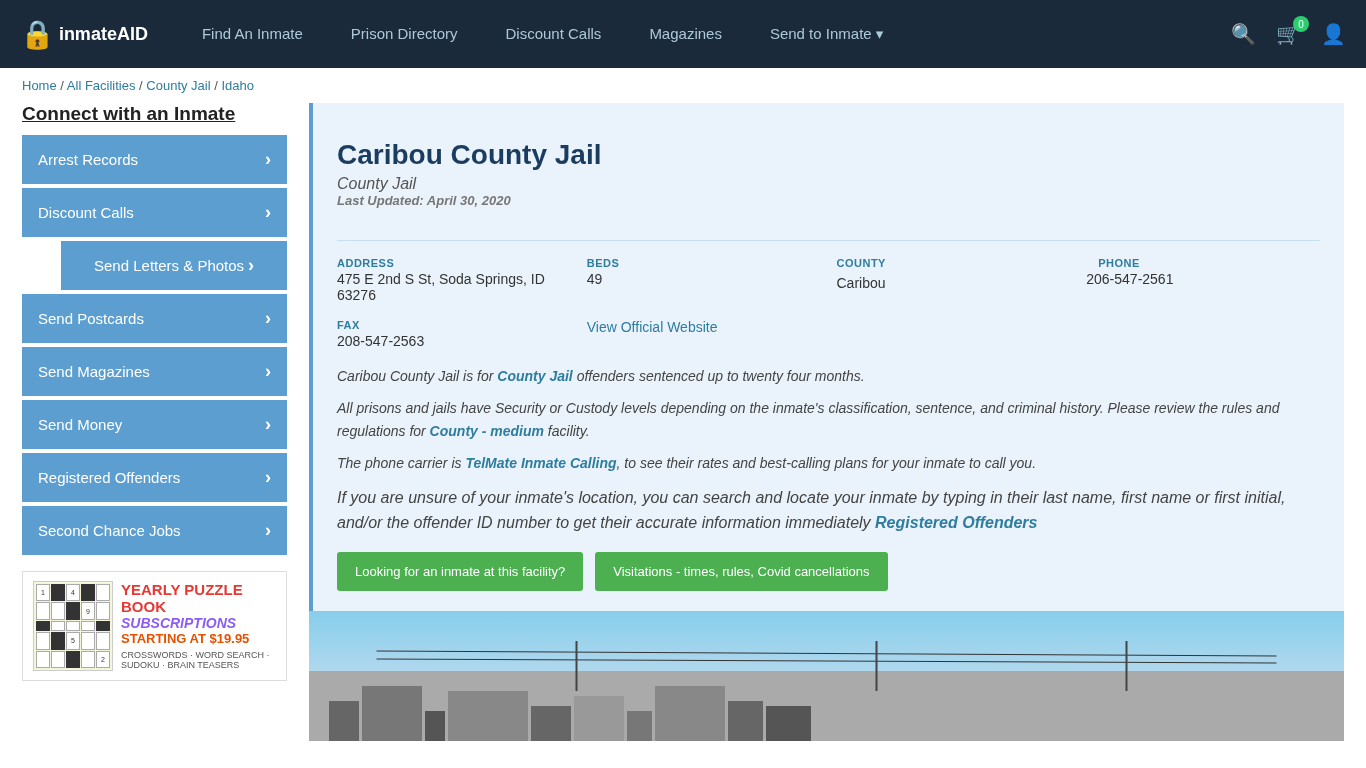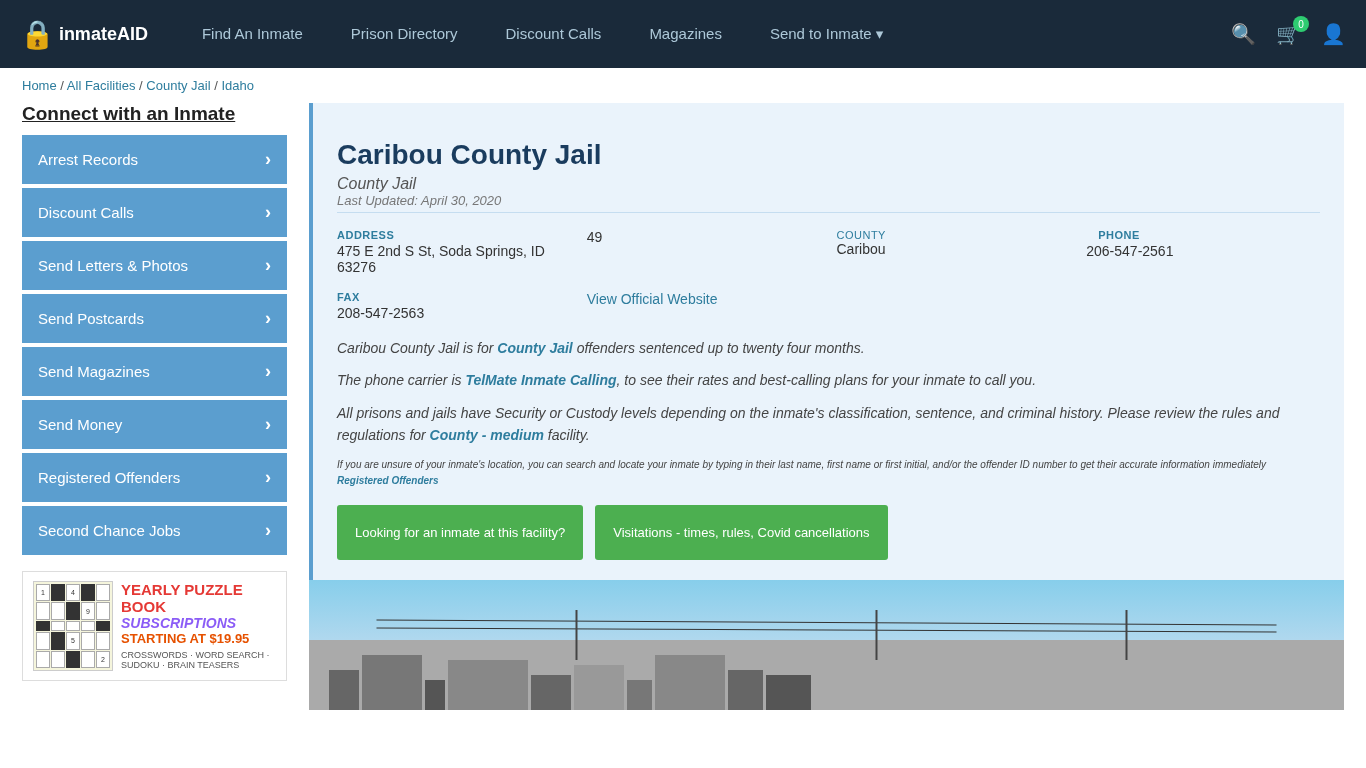--- a/index.html
+++ b/index.html
@@ -46,21 +46,21 @@
     <h2 style="font-size:19px;font-weight:bold;text-decoration:underline;margin-bottom:10px;color:#222;">Connect with an Inmate</h2>
     <div style="display:flex;flex-direction:column;gap:4px;">
       <div style="background:#5b9ecf;color:#fff;display:flex;align-items:center;justify-content:space-between;padding:14px 16px;cursor:pointer;font-size:15px;">
         <span>Arrest Records</span>
         <span style="font-size:18px;font-weight:bold;">›</span>
       </div>
       <div style="background:#5b9ecf;color:#fff;display:flex;align-items:center;justify-content:space-between;padding:14px 16px;cursor:pointer;font-size:15px;">
         <span>Discount Calls</span>
         <span style="font-size:18px;font-weight:bold;">›</span>
       </div>
-      <div style="background:#5b9ecf;color:#fff;display:flex;align-items:center;justify-content:space-between;padding:14px 16px;cursor:pointer;font-size:15px;">
+      <div style="background:#5b9ecf;color:#fff;display:flex;align-items:center;justify-content:space-between;padding:14px 33px;cursor:pointer;font-size:15px;margin-left:39px;">
         <span>Send Letters &amp; Photos</span>
         <span style="font-size:18px;font-weight:bold;">›</span>
       </div>
       <div style="background:#5b9ecf;color:#fff;display:flex;align-items:center;justify-content:space-between;padding:14px 16px;cursor:pointer;font-size:15px;">
         <span>Send Postcards</span>
         <span style="font-size:18px;font-weight:bold;">›</span>
       </div>
       <div style="background:#5b9ecf;color:#fff;display:flex;align-items:center;justify-content:space-between;padding:14px 16px;cursor:pointer;font-size:15px;">
         <span>Send Magazines</span>
         <span style="font-size:18px;font-weight:bold;">›</span>
@@ -113,65 +113,66 @@
         <div style="font-size:13px;color:#e65100;font-weight:bold;">STARTING AT $19.95</div>
         <div style="font-size:9px;color:#555;margin-top:4px;">CROSSWORDS · WORD SEARCH · SUDOKU · BRAIN TEASERS</div>
       </div>
     </div>
   </div>
 
   <div style="flex:1;">
     <div style="background:#eaf3fb;border-left:4px solid #5b9ecf;padding:20px 24px;margin-bottom:0;">
       <h1 style="font-size:28px;font-weight:bold;color:#1a3c5e;margin-bottom:4px;margin-top:16px;">Caribou County Jail</h1>
       <div style="font-size:16px;color:#555;font-style:italic;">County Jail</div>
-      <div style="font-size:13px;color:#777;font-style:italic;margin-bottom:4px;">Last Updated: April 30, 2020</div>
+      <div style="font-size:13px;color:#777;font-style:italic;margin-bottom:32px;font-weight:bold;">Last Updated: April 30, 2020</div>
 
       <div style="display:grid;grid-template-columns:1fr 1fr 1fr 1fr;gap:16px;margin-bottom:16px;border-top:1px solid #c5ddf0;padding-top:16px;">
         <div>
           <div style="font-size:11px;color:#2e7d9e;font-weight:bold;letter-spacing:0.5px;margin-bottom:2px;">ADDRESS</div>
           <div style="font-size:14px;color:#333;">475 E 2nd S St, Soda Springs, ID 63276</div>
         </div>
         <div>
+          <div style="font-size:11px;color:#2e7d9e;font-weight:bold;letter-spacing:0.5px;margin-bottom:2px;">BEDS</div>
           <div style="font-size:14px;color:#333;">49</div>
         </div>
         <div>
-          <div style="font-size:11px;color:#2e7d9e;font-weight:normal;letter-spacing:0.5px;margin-bottom:0;">COUNTY</div>
+          <div style="font-size:11px;color:#2e7d9e;font-weight:bold;letter-spacing:0.5px;margin-bottom:6px;">COUNTY</div>
           <div style="font-size:14px;color:#333;">Caribou</div>
         </div>
         <div>
           <div style="font-size:11px;color:#2e7d9e;font-weight:bold;letter-spacing:0.5px;margin-bottom:2px;padding-left:12px;">PHONE</div>
           <div style="font-size:14px;color:#333;">206-547-2561</div>
         </div>
         <div>
           <div style="font-size:11px;color:#2e7d9e;font-weight:bold;letter-spacing:0.5px;margin-bottom:2px;">FAX</div>
           <div style="font-size:14px;color:#333;">208-547-2563</div>
         </div>
         <div>
           <a style="color:#2e7d9e;text-decoration:none;font-size:14px;cursor:pointer;">View Official Website</a>
         </div>
       </div>
 
       <div style="margin-top:10px;">
         <p style="font-size:14px;color:#444;line-height:1.6;margin-bottom:10px;font-style:italic;">
           Caribou County Jail is for <a style="color:#2e7d9e;font-weight:bold;text-decoration:none;">County Jail</a> offenders sentenced up to twenty four months.
         </p>
         <p style="font-size:14px;color:#444;line-height:1.6;margin-bottom:10px;font-style:italic;">
+          All prisons and jails have Security or Custody levels depending on the inmate's classification, sentence, and criminal history. Please review the rules and regulations for <a style="color:#2e7d9e;font-weight:bold;text-decoration:none;">County - medium</a> facility.
+        </p>
+        <p style="font-size:14px;color:#444;line-height:1.6;margin-bottom:10px;font-style:italic;">
           The phone carrier is <a style="color:#2e7d9e;font-weight:bold;text-decoration:none;">TelMate Inmate Calling</a>, to see their rates and best-calling plans for your inmate to call you.
         </p>
-        <p style="font-size:14px;color:#444;line-height:1.6;margin-bottom:10px;font-style:italic;">
-          All prisons and jails have Security or Custody levels depending on the inmate's classification, sentence, and criminal history. Please review the rules and regulations for <a style="color:#2e7d9e;font-weight:bold;text-decoration:none;">County - medium</a> facility.
-        </p>
-        <p style="font-size:10px;color:#444;line-height:1.6;margin-bottom:4px;font-style:italic;">
+        <p style="font-size:16px;color:#444;line-height:1.6;margin-bottom:4px;font-style:italic;">
           If you are unsure of your inmate's location, you can search and locate your inmate by typing in their last name, first name or first initial, and/or the offender ID number to get their accurate information immediately <a style="color:#2e7d9e;font-weight:bold;text-decoration:none;">Registered Offenders</a>
         </p>
       </div>
 
       <div style="display:flex;gap:12px;margin-top:16px;">
         <button style="background:#4caf50;color:#fff;padding:12px 18px;border:none;cursor:pointer;font-size:13px;border-radius:3px;">Looking for an inmate at this facility?</button>
-        <button style="background:#4caf50;color:#fff;padding:20px 18px;border:none;cursor:pointer;font-size:13px;border-radius:3px;">Visitations - times, rules, Covid cancellations</button>
+        <button style="background:#4caf50;color:#fff;padding:12px 18px;border:none;cursor:pointer;font-size:13px;border-radius:3px;">Visitations - times, rules, Covid cancellations</button>
       </div>
     </div>
 
     <div style="width:100%;height:130px;position:relative;overflow:hidden;margin-top:0;">
       <div style="width:100%;height:60px;background:linear-gradient(to bottom,#87ceeb,#b0d8ee);"></div>
       <div style="width:100%;height:70px;background:#aaa;display:flex;align-items:flex-end;gap:3px;padding:0 20px;">
         <div style="background:#666;width:30px;height:40px;"></div>
         <div style="background:#777;width:60px;height:55px;"></div>
         <div style="background:#555;width:20px;height:30px;"></div>
         <div style="background:#888;width:80px;height:50px;"></div>

